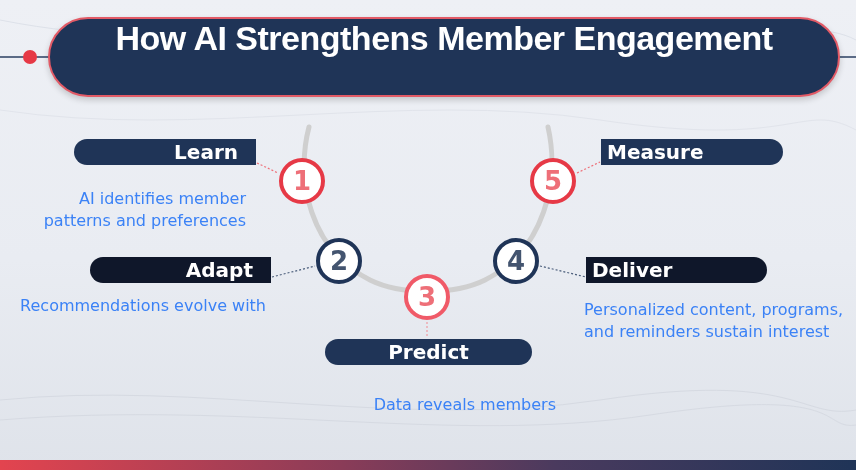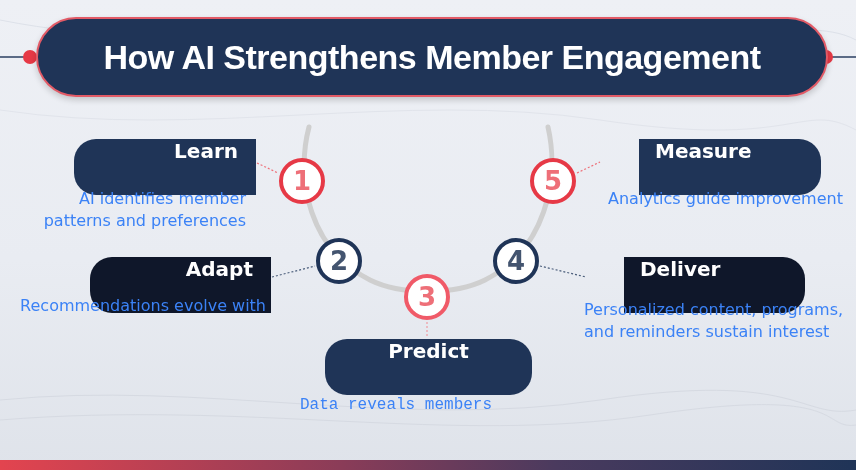--- a/index.html
+++ b/index.html
@@ -5,49 +5,49 @@
   html, body { margin:0; padding:0; }
   body {
     width:856px; height:470px; overflow:hidden; position:relative;
     font-family: "Liberation Sans", "DejaVu Sans", sans-serif;
     background: linear-gradient(180deg, #eef0f5 0%, #e9ecf2 55%, #dfe3ea 100%);
   }
   .bg-waves { position:absolute; inset:0; pointer-events:none; }
   .title-line { position:absolute; left:0; right:0; top:56px; height:2px; background:#5b6b86; }
   .title-dot { position:absolute; top:50px; width:14px; height:14px; border-radius:50%; background:#e63946; }
   .title-pill {
-    position:absolute; left:36px; top:17px; width:792px; height:80px;
+    position:absolute; left:48px; top:17px; width:792px; height:80px;
     background:#1f3457; border:2px solid #e25a66; border-radius:40px; box-sizing:border-box;
-    display:flex; align-items:center; justify-content:center;
+    display:flex; justify-content:center;
     box-shadow: 0 3px 6px rgba(0,0,0,0.18);
   }
   .title-text { color:#fff; font-size:34px; font-weight:bold; letter-spacing:-0.5px; }
   svg.arc { position:absolute; left:0; top:0; }
   .circle {
     position:absolute; width:46px; height:46px; border-radius:50%; background:#fff;
     box-sizing:border-box; display:flex; align-items:center; justify-content:center;
     font-family:"DejaVu Sans", sans-serif; font-weight:bold; font-size:26px;
   }
   .circle.red { border:4px solid #e63946; color:#ee6f78; }
   .circle.navy { border:4px solid #1f3457; color:#43546f; }
   .circle.pink { border:4px solid #f05a68; color:#ee6f78; }
   .pill {
-    position:absolute; height:56px; color:#fff; font-weight:bold; font-size:20px;
-    display:flex; align-items:flex-start; box-sizing:border-box;
+    position:absolute; height:26px; color:#fff; font-weight:bold; font-size:20px;
+    display:flex; align-items:center; box-sizing:border-box;
     font-family:"DejaVu Sans", sans-serif;
   }
   .pill.left { border-radius:22px 0 0 22px; justify-content:flex-end; padding-right:18px; }
-  .pill.right { border-radius:0 22px 22px 0; justify-content:flex-start; padding-left:16px;margin-left:38px; }
+  .pill.right { border-radius:0 22px 22px 0; justify-content:flex-start; padding-left:6px; }
   .pill.center { border-radius:22px; justify-content:center; }
   .dark { background:#1f3457; }
   .slate { background:#0f172a; }
   .desc { position:absolute; color:#3b82f6; font-size:16px; line-height:22px; font-family:"DejaVu Sans", sans-serif; }
   .desc.r { text-align:right; }
   .desc.l { text-align:left; }
-  .desc.c { text-align:left;font-family:Liberation Mono, monospace; }
+  .desc.c { text-align:right; }
   .bottom-bar { position:absolute; left:0; right:0; bottom:0; height:10px;
     background: linear-gradient(90deg, #e3444f 0%, #8a3c58 40%, #4a3a5e 65%, #1f3457 100%); }
 </style>
 </head>
 <body>
 
 <svg class="bg-waves" width="856" height="470">
   <path d="M0 20 C 200 60, 300 0, 500 30 S 800 10, 856 40" stroke="#dde1e9" stroke-width="1" fill="none"></path>
   <path d="M0 110 C 200 140, 400 90, 600 120 S 800 100, 856 130" stroke="#e1e4eb" stroke-width="1" fill="none"></path>
   <path d="M0 400 C 200 380, 400 430, 600 400 S 800 420, 856 410" stroke="#d6dae2" stroke-width="1" fill="none"></path>
@@ -114,16 +114,15 @@
 </div>
 <div class="desc l" style="left:584px; top:299px; width:272px;">
   <div>Personalized content, programs,</div>
   <div>and reminders sustain interest</div>
 </div>
 
 <div class="pill right dark" style="left:601px; top:139px; width:182px;">
   <span>Measure</span>
 </div>
 <div class="desc l" style="left:608px; top:188px; width:248px;">
-  <div>Analytics guide improvement</div>
 </div>
 
 <div class="bottom-bar"></div>
 
 </body></html>

